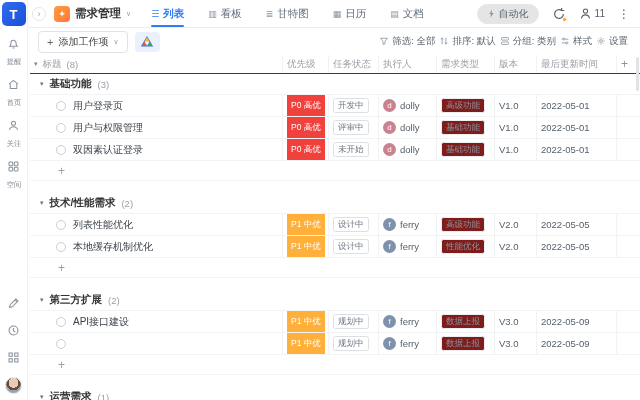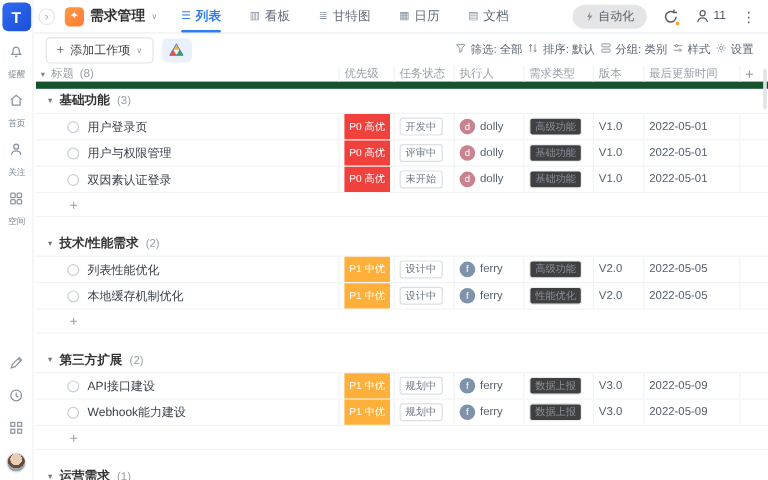--- a/index.html
+++ b/index.html
@@ -47,41 +47,41 @@
   .add-work .plus { color:#666; font-size:11px; }
   .add-work .caret { font-size:7px; color:#9aa3ad; }
   .ai-btn { margin-left:7px; width:25px; height:20px; background:#eaf1fd; border-radius:4px; display:flex; align-items:center; justify-content:center; cursor:pointer; }
   .tool-right { margin-left:auto; display:flex; align-items:center; gap:4px; }
   .tool-ctl { display:flex; align-items:center; gap:3px; font-size:9.5px; color:#5a London6572; color:#5a6572; cursor:pointer; white-space:nowrap; }
   .tool-ctl svg { width:10px; height:10px; }
 
   
   .grid { flex:1; overflow:hidden; padding-left:2px; position:relative; }
   .row { display:grid; grid-template-columns:1fr 46px 50px 58px 58px 42px 80px 24px; align-items:center; }
-  .thead { height:19px; border-bottom:6px solid #14532d; color:#9aa0a8; font-size:9.5px; }
+  .thead { height:19px; border-bottom:1px solid #14532d; color:#9aa0a8; font-size:9.5px; }
   .thead .cell { padding:0 4px; }
   .cell { overflow:hidden; white-space:nowrap; }
   .cell.sep { border-left:1px solid #f1f2f4; height:100%; display:flex; align-items:center; padding:0 4px; }
   .title-head { display:flex; align-items:center; gap:5px; padding-left:10px; }
   .title-head .tri { font-size:7px; color:#7c8794; }
   .plus-col { text-align:center; color:#8a94a0; font-size:12px; cursor:pointer; }
 
   .group { margin-top:0; }
   .group + .group { margin-top:12px; }
   .group-head { height:21px; display:flex; align-items:center; gap:6px; padding-left:10px; border-bottom:1px solid #f2f3f5; cursor:pointer; }
   .group-head .tri { font-size:7px; color:#6b7684; }
   .group-name { font-size:10.5px; font-weight:bold; color:#333; }
   .group-count { font-size:9.5px; color:#9aa0a8; }
   .data-row { height:22px; border-bottom:1px solid #f2f3f5; }
   .title-cell { display:flex; align-items:center; gap:7px; padding-left:26px; }
   .chk { width:10px; height:10px; border:1px solid #c9ced6; border-radius:50%; flex-shrink:0; cursor:pointer; }
   .t-text { font-size:10px; color:#3a414b; }
   .badge { display:inline-block; font-size:8.5px; color:#fff; border-radius:2.5px; padding:17px 4px; line-height:1.2; }
   .tagline { display:inline-block; font-size:8.5px; color:#6b7684; border:1px solid #dcdfe4; background:#fff; border-radius:2.5px; padding:1px 4px; line-height:1.2; }
-  .typetag { display:inline-block; font-size:8.5px; color:#8a919c; background:#404040; border:1px solid #eceef1; border-radius:2.5px; padding:1.5px 4px; line-height:1.2; }
+  .typetag { display:inline-block; font-size:8.5px; color:#8a919c; background:#7f1d1d; border:1px solid #eceef1; border-radius:2.5px; padding:1.5px 4px; line-height:1.2; }
   .assignee { display:flex; align-items:center; gap:4px; font-size:9.5px; color:#55606c; }
   .avatar { width:13px; height:13px; border-radius:50%; color:#fff; font-size:8px; display:flex; align-items:center; justify-content:center; flex-shrink:0; }
   .ver { font-size:9.5px; color:#55606c; }
   .time { font-size:9.5px; color:#55606c; }
   .add-row { height:20px; display:flex; align-items:center; padding-left:28px; color:#9aa0a8; font-size:12px; border-bottom:1px solid #f2f3f5; cursor:pointer; }
   .scroll-thumb { position:absolute; right:1px; top:2px; width:3px; height:34px; border-radius:2px; background:#e1e3e7; }
 </style>
 </head>
 <body>
 
@@ -452,21 +452,20 @@
                 <span class="ver">V3.0</span>
               </div>
               <div class="cell sep">
                 <span class="time">2022-05-09</span>
               </div>
               <div class="cell sep"></div>
             </div>
             <div class="row data-row">
               <div class="cell title-cell">
                 <span class="chk"></span>
-                <span class="t-text">Webhook能力建设</span>
               </div>
               <div class="cell sep">
                 <span class="badge" style="background:#ffb03a">P1 中优</span>
               </div>
               <div class="cell sep">
                 <span class="tagline">规划中</span>
               </div>
               <div class="cell sep">
                 <span class="assignee">
                   <span class="avatar" style="background:#7e93ab">f</span>

